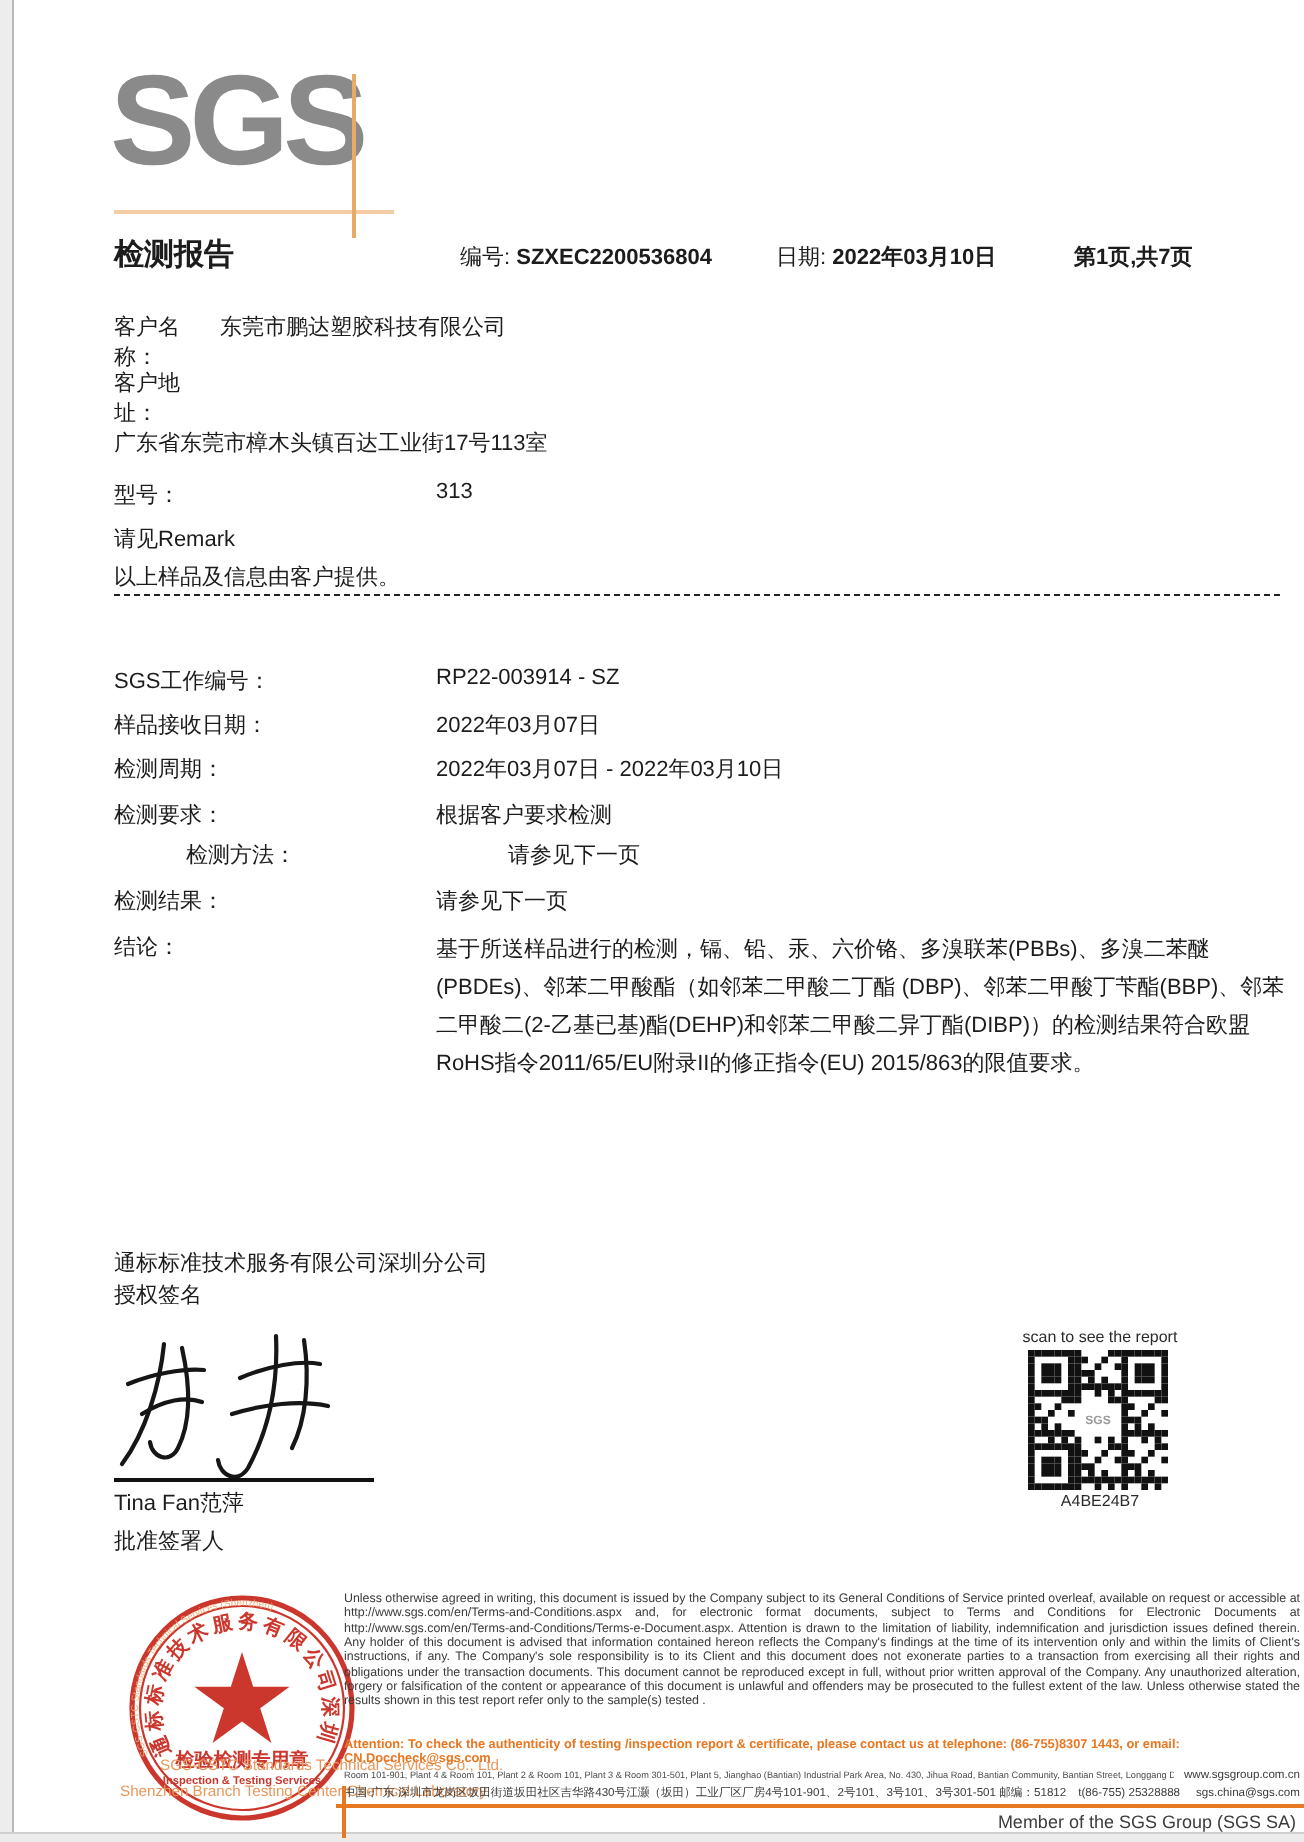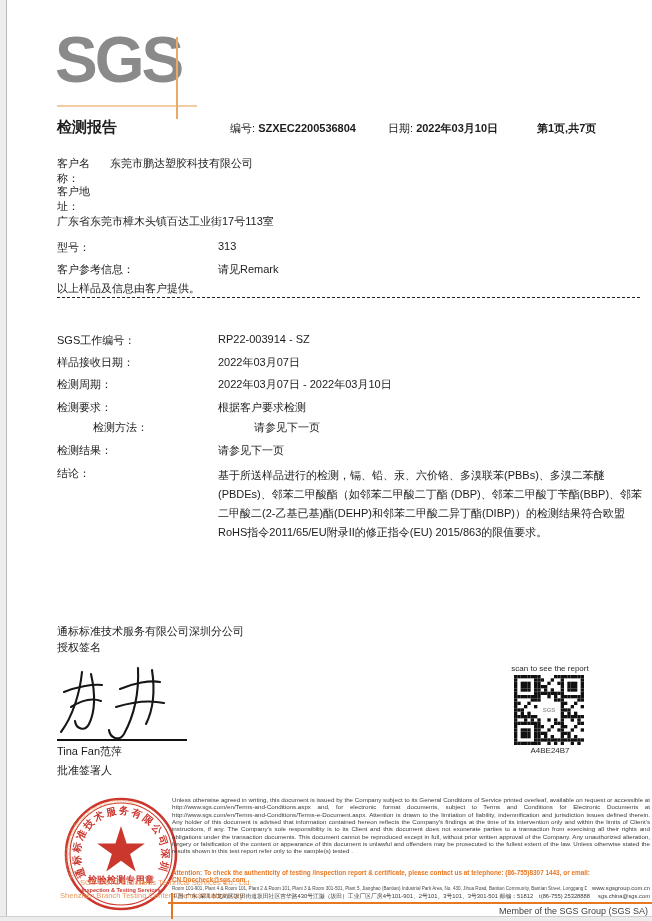--- a/index.html
+++ b/index.html
@@ -83,21 +83,20 @@
   <div class="row crow" style="top:184px;flex-direction:column;">
     <span class="lbl">客户地址：</span>
     <span class="val">广东省东莞市樟木头镇百达工业街17号113室</span>
   </div>
 
   <div class="row srow" style="top:240px;">
     <span class="lbl">型号：</span>
     <span class="val">313</span>
   </div>
   <div class="row srow" style="top:262px;">
-    <span class="lbl">客户参考信息：</span>
     <span class="val">请见Remark</span>
   </div>
   <div class="row" style="top:281px;">以上样品及信息由客户提供。</div>
 
   <div class="abs dashed"></div>
 
   <div class="row drow" style="top:333px;">
     <span class="lbl">SGS工作编号：</span>
     <span class="val">RP22-003914 - SZ</span>
   </div>

